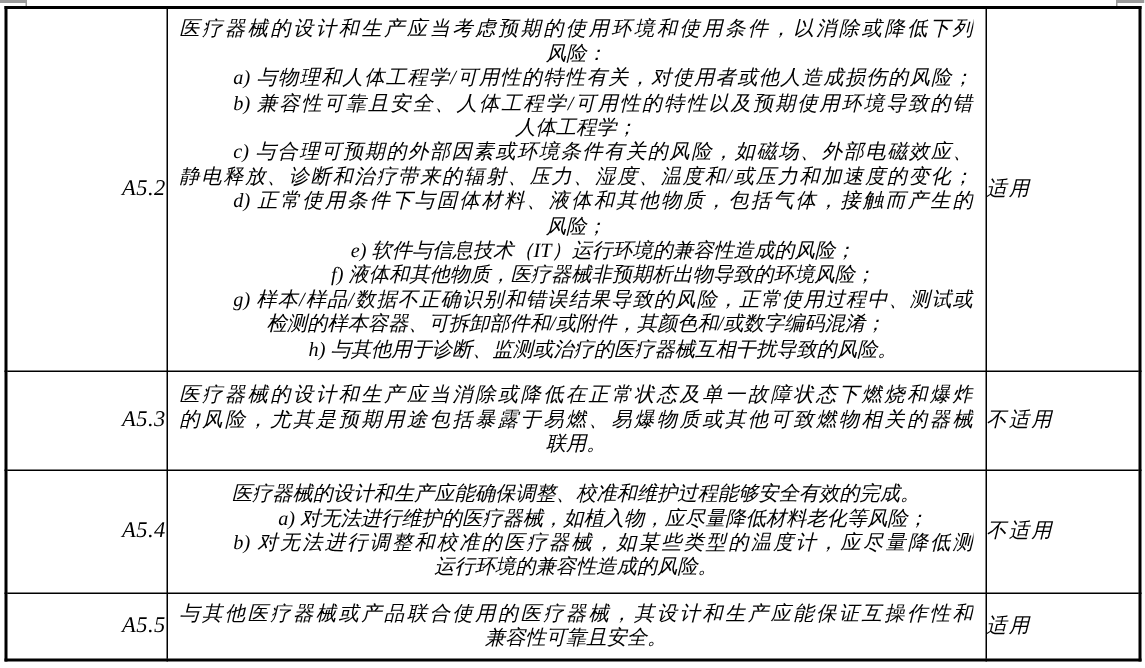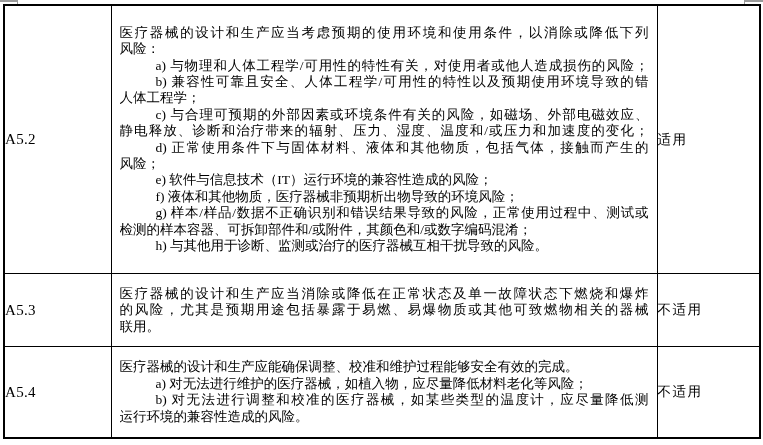--- a/index.html
+++ b/index.html
@@ -13,43 +13,43 @@
   .remnant { position:absolute; top:0; height:5px; }
   .remnant-left  { left:0;    width:18px; border-top:2px solid #9a9a9a; border-right:1.5px solid #9a9a9a; }
   .remnant-right { left:744px; width:19px; border-top:2px solid #9a9a9a; border-left:1.5px solid #9a9a9a; }
 
   table.req-table {
     position:absolute; left:3px; top:4px;
     width:756px; height:435px;
     border-collapse:collapse; table-layout:fixed;
     border:2px solid #000;
   }
-  td { border:1.5px solid #000; vertical-align:middle; }
+  td { border:1.5px solid #000; vertical-align:middle;font-style:italic; }
   col.c-id  { width:107px; }
   col.c-txt { width:546px; }
   col.c-app { width:103px; }
 
   td.cell-id {
-    text-align:left;
+    text-align:right;
     font-size:15px;
     letter-spacing:0.3px;
     margin-top:12px;
   }
   td.cell-content { padding:1px 8px; }
   td.cell-app {
     text-align:left;
     font-size:13.5px;
     letter-spacing:1.5px;
   }
   .line {
     font-size:13.5px;
     line-height:16.4px;
     white-space:nowrap;
     overflow:hidden;
-    text-align:left;
+    text-align:center;
   }
   .line.fill { text-align:justify; text-align-last:justify; }
   .line.ind  { text-indent:36px; }
 </style>
 </head>
 <body>
 
 <div class="remnant remnant-left"></div>
 <div class="remnant remnant-right"></div>
 
@@ -96,15 +96,23 @@
       <td class="cell-id">A5.4</td>
       <td class="cell-content">
         <div class="line">医疗器械的设计和生产应能确保调整、校准和维护过程能够安全有效的完成。</div>
         <div class="line ind">a) 对无法进行维护的医疗器械，如植入物，应尽量降低材料老化等风险；</div>
         <div class="line ind fill">b) 对无法进行调整和校准的医疗器械，如某些类型的温度计，应尽量降低测</div>
         <div class="line">运行环境的兼容性造成的风险。</div>
       </td>
       <td class="cell-app">不适用</td>
     </tr>
 
+    <tr style="height:45px">
+      <td class="cell-id">A5.5</td>
+      <td class="cell-content">
+        <div class="line fill">与其他医疗器械或产品联合使用的医疗器械，其设计和生产应能保证互操作性和</div>
+        <div class="line">兼容性可靠且安全。</div>
+      </td>
+      <td class="cell-app">适用</td>
+    </tr>
 
   </tbody>
 </table>
 
 </body></html>

